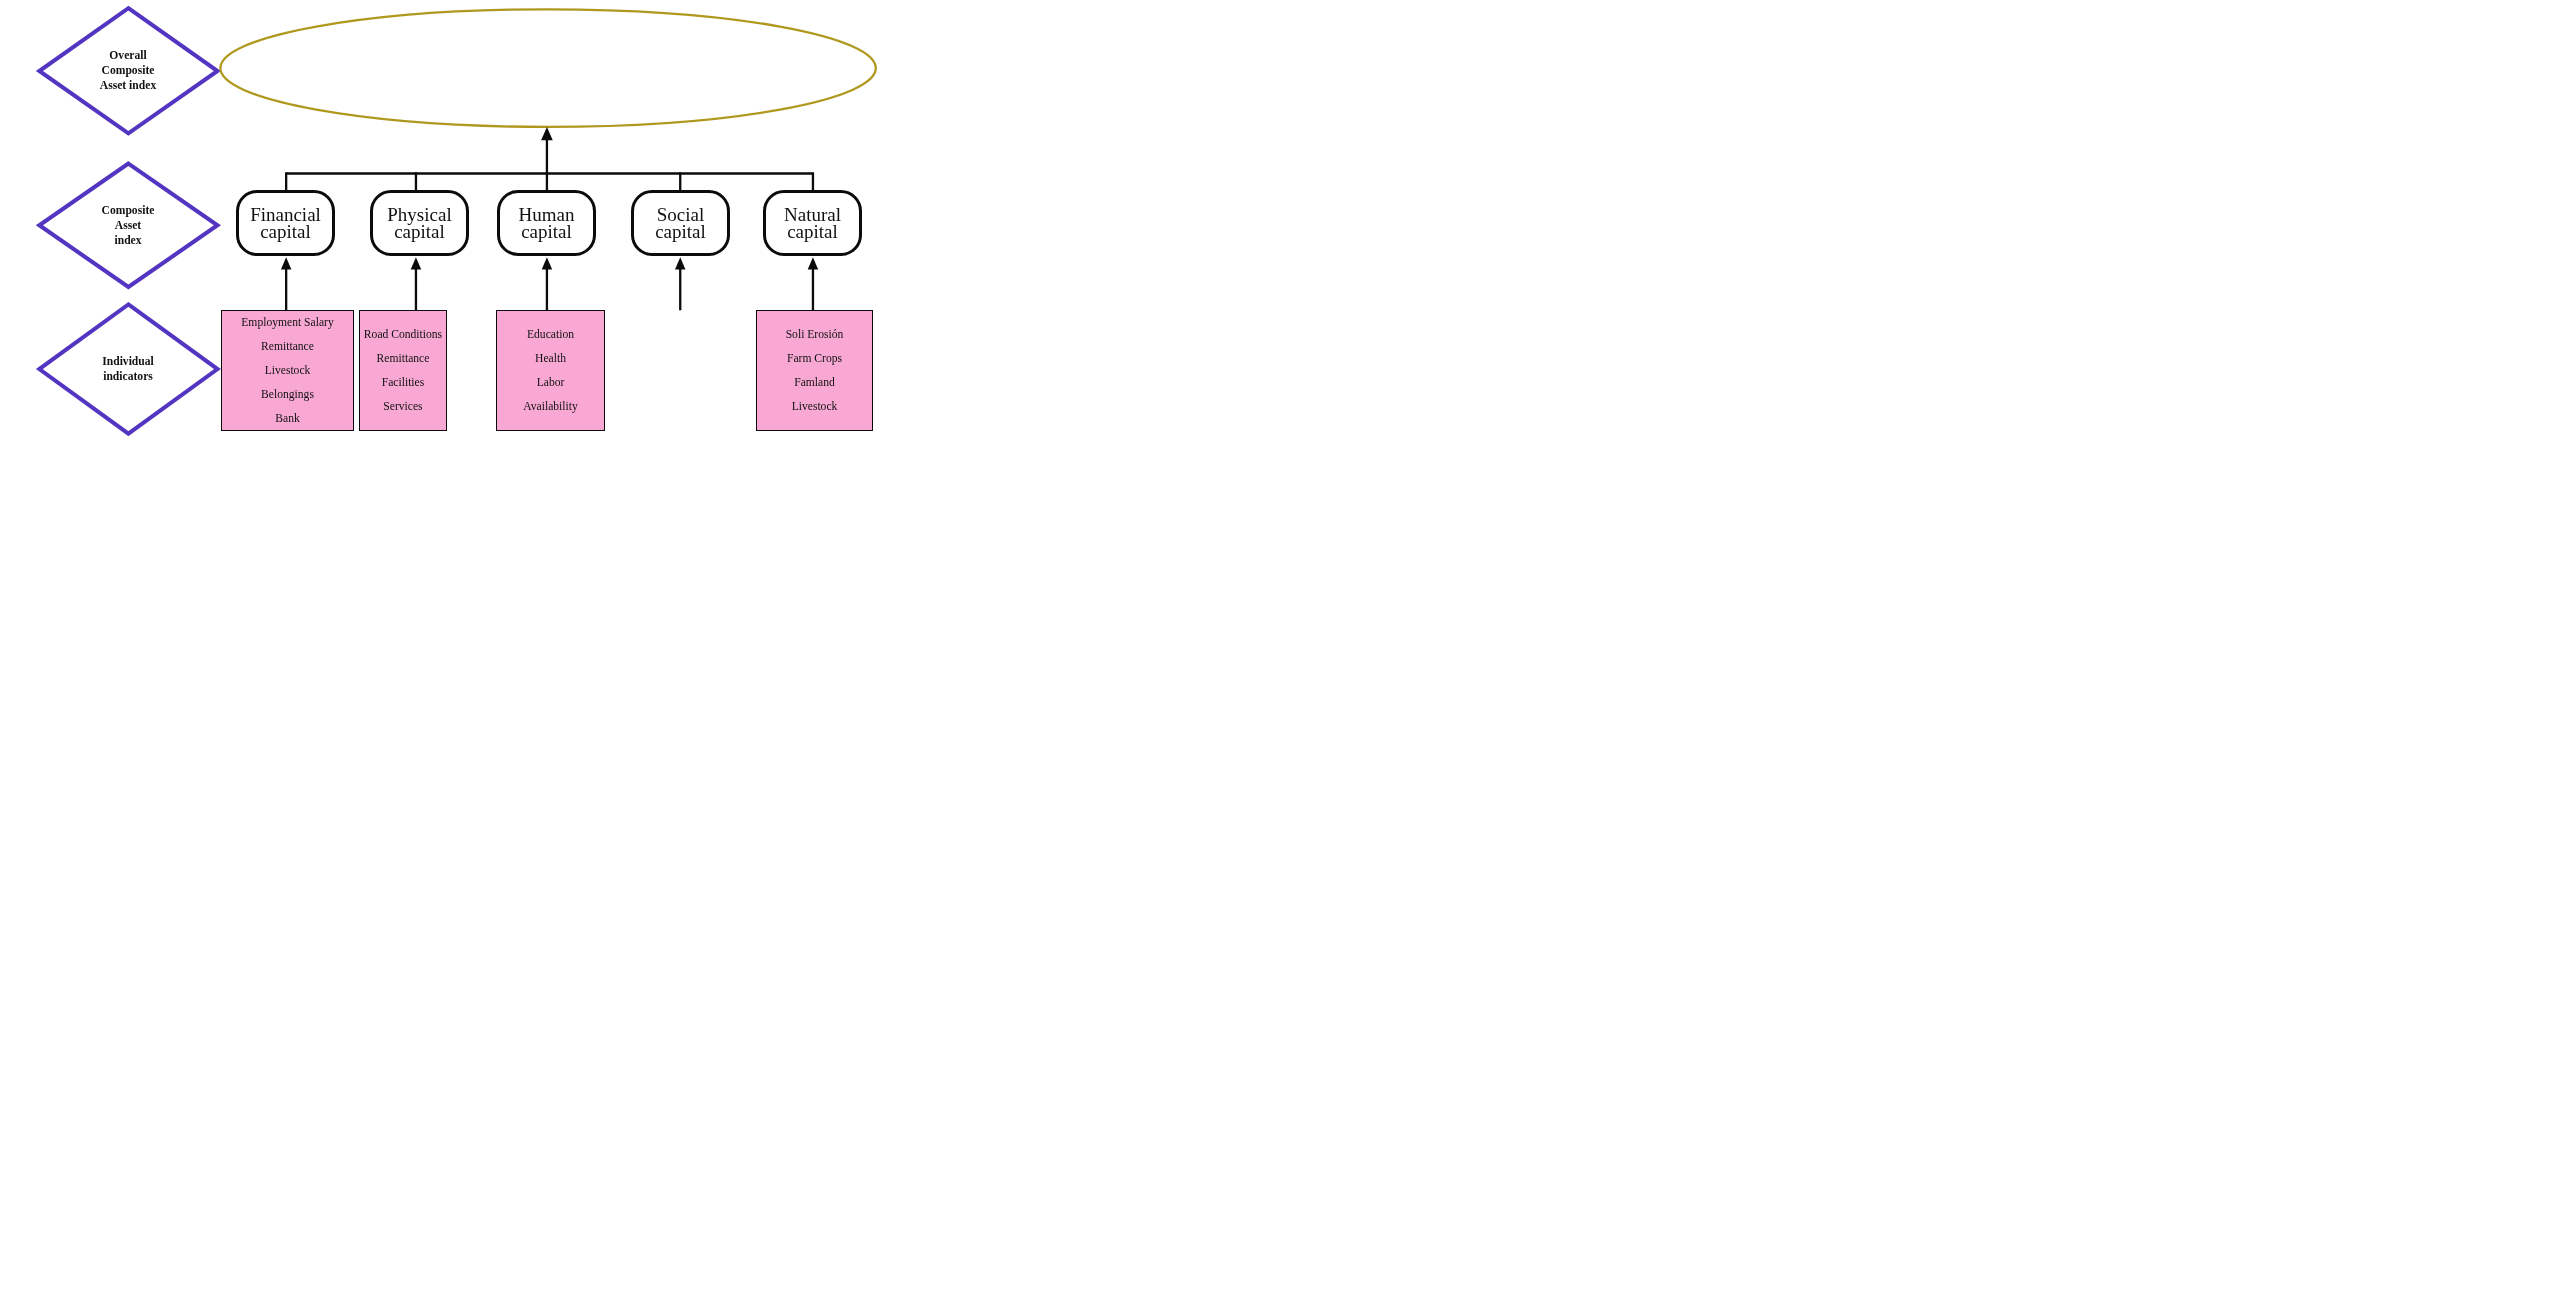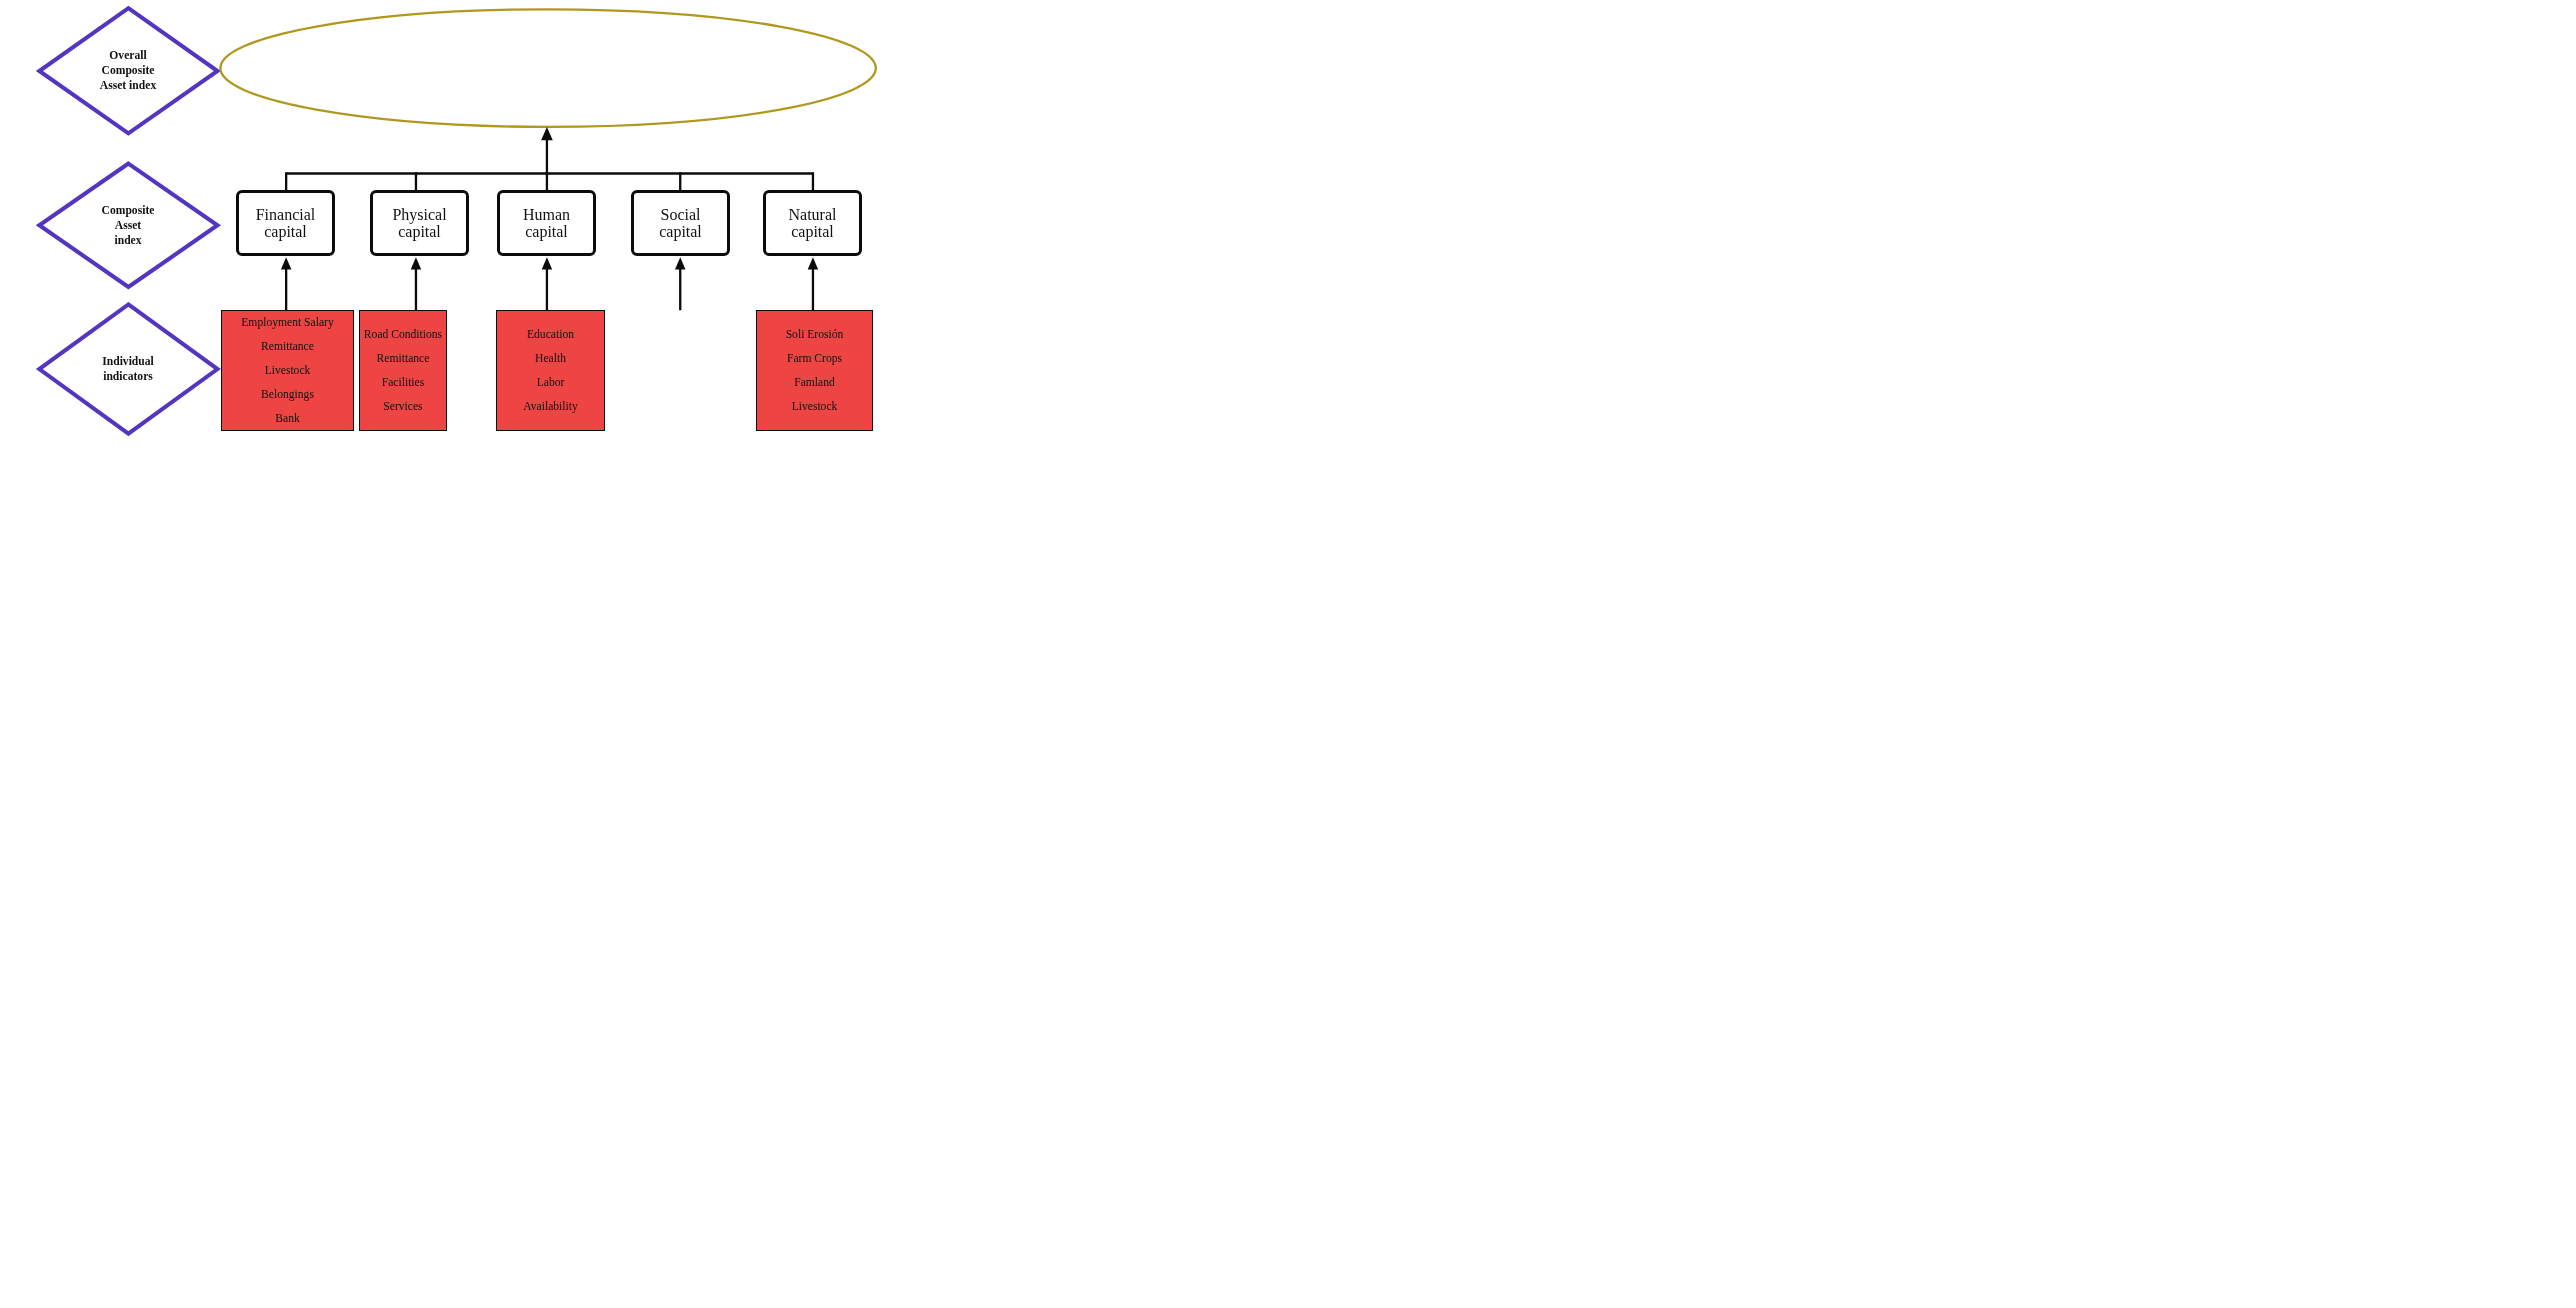--- a/index.html
+++ b/index.html
@@ -11,27 +11,27 @@
   .dlabel{
     position:absolute;left:40px;width:128px;text-align:center;
     font-weight:bold;font-size:11.6px;line-height:15px;white-space:pre-line;
   }
   .ellipse-title{
     position:absolute;left:233px;top:55px;width:582px;text-align:center;
     font-weight:bold;font-size:21px;line-height:25.6px;
   }
   .cap{
     position:absolute;top:190px;width:99px;height:66px;box-sizing:border-box;
-    border:3.5px solid #0b0b0b;border-radius:6px;background:#ffffff;
+    border:3.5px solid #0b0b0b;border-radius:21px;background:#ffffff;
     display:flex;align-items:center;justify-content:center;text-align:center;
-    font-size:16px;line-height:17px;white-space:pre-line;
+    font-size:19px;line-height:17px;white-space:pre-line;
   }
   .ind{
     position:absolute;top:310px;height:121px;box-sizing:border-box;
-    border:1.7px solid #0b0b0b;background:#ef4444;
+    border:1.7px solid #0b0b0b;background:#f9a8d4;
     display:flex;flex-direction:column;align-items:center;justify-content:center;
     text-align:center;font-size:11.6px;
   }
   .ind-item{line-height:24px;white-space:nowrap;}
 </style>
 </head>
 <body>
 
 <div class="canvas">
 

